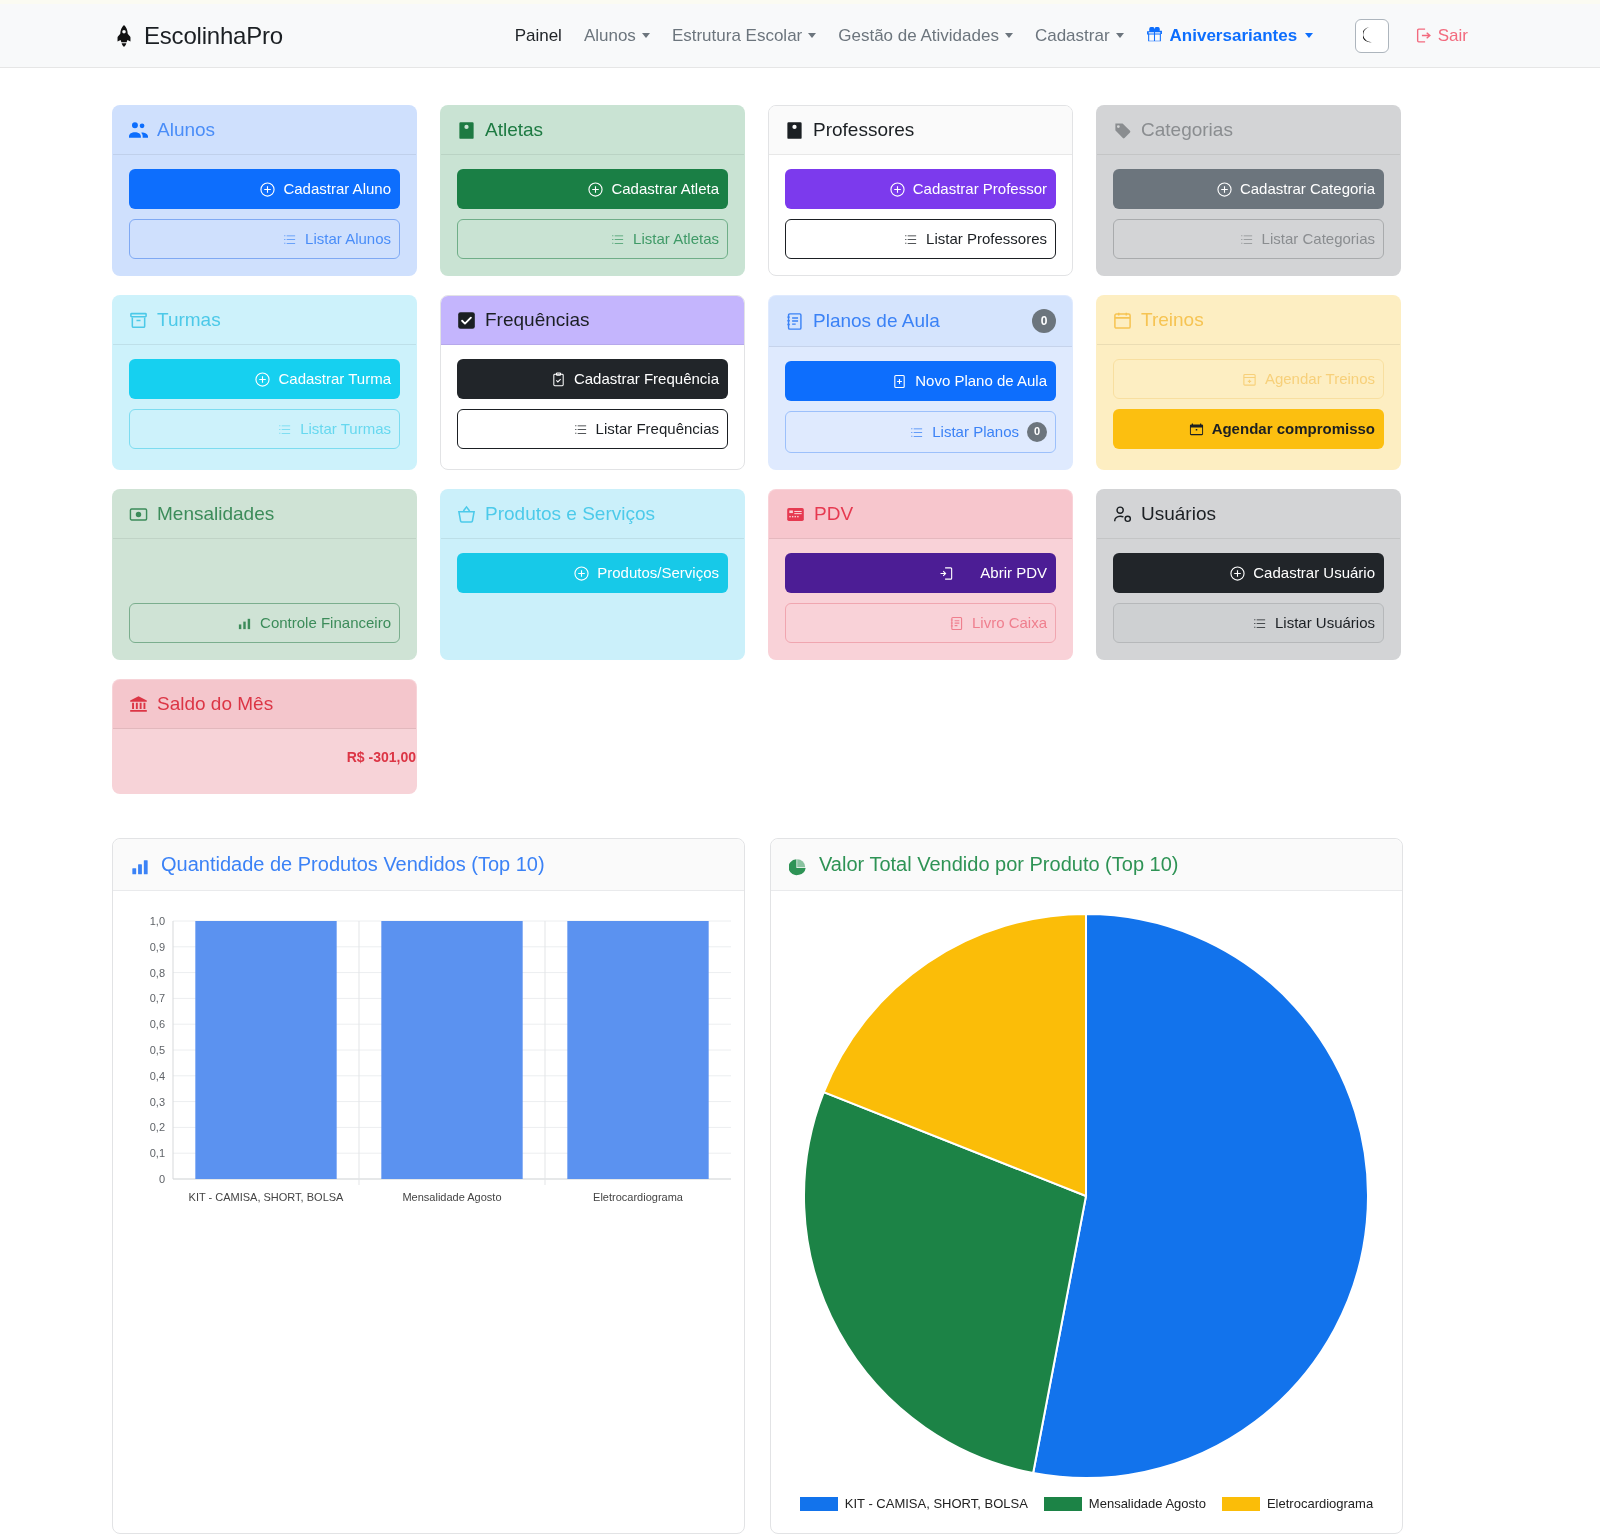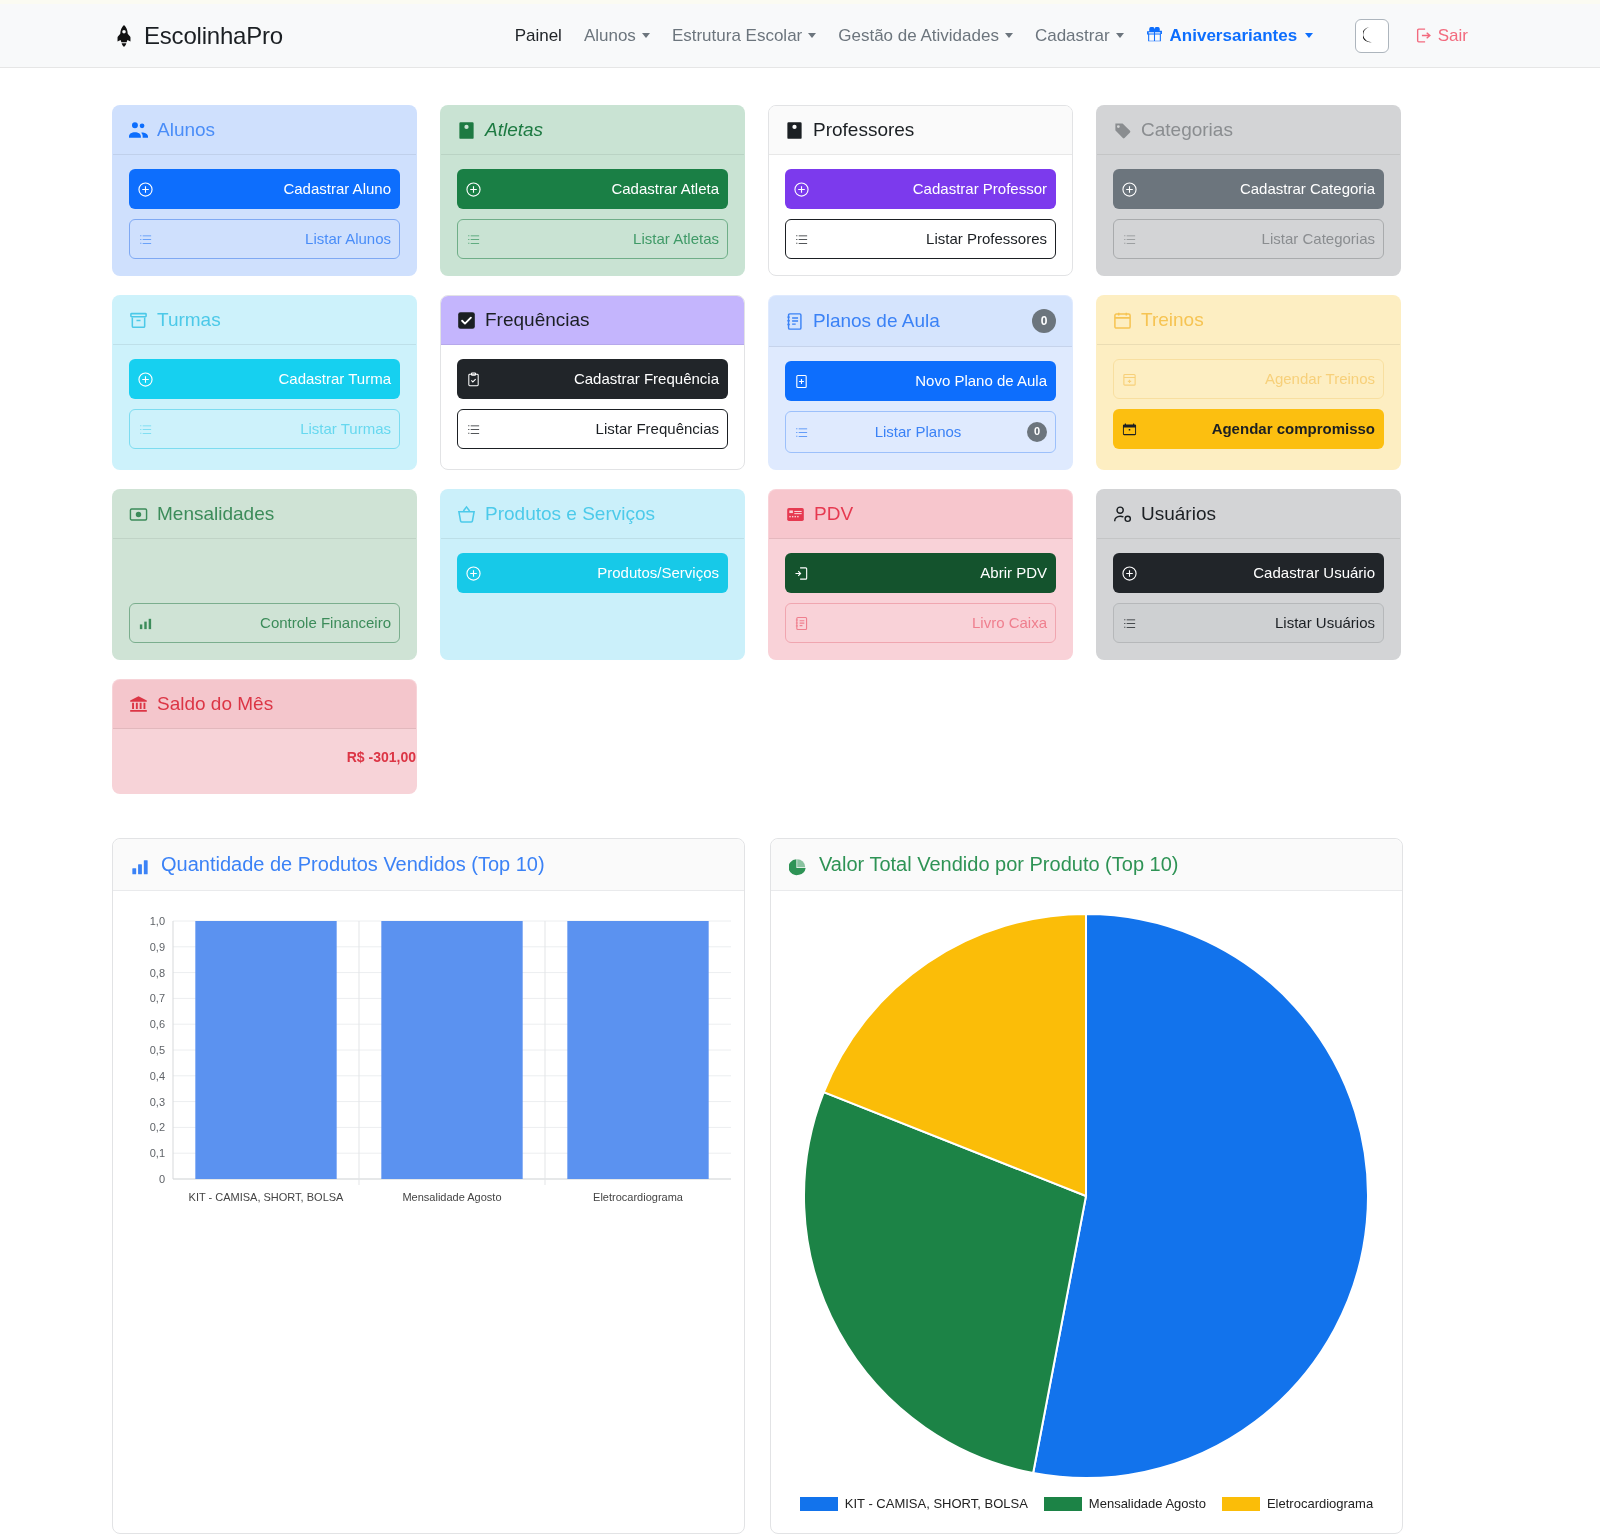--- a/index.html
+++ b/index.html
@@ -72,35 +72,35 @@
   .card-head .count {
     margin-left:auto; background:#6c757d; color:#fff;
     font-size:12px; font-weight:bold;
     min-width:24px; height:24px; border-radius:12px;
     display:flex;align-items:center;justify-content:center; padding:0 7px;
   }
   .card-body { padding:14px 16px 16px; display:flex; flex-direction:column; gap:10px; flex:1; }
   .btn {
     border-radius:6px; padding:10px 8px;
     font-size:15px; text-align:center; cursor:pointer;
-    display:flex;align-items:center;justify-content:space-between;gap:8px;
+    display:flex;align-items:center;justify-content:flex-end;gap:8px;
     border:1px solid transparent; line-height:1.2;
   }
   .btn .mini-count{
     background:#6c757d;color:#fff;font-size:11px;font-weight:bold;
     min-width:20px;height:20px;border-radius:10px;
     display:inline-flex;align-items:center;justify-content:center;padding:0 6px;
   }
   .icn { display:inline-flex; align-items:center; }
 
   
   .c-alunos        { background:#cfe0fd; }
   .c-alunos .card-head { color:#4a8df8; }
   .c-atletas       { background:#c9e3d3; }
-  .c-atletas .card-head { color:#1d7a42;font-style:italic; }
+  .c-atletas .card-head { color:#1d7a42; }
   .c-prof          { background:#ffffff; border:1px solid #e2e3e5; }
   .c-prof .card-head{ background:#fafafa; color:#1b1f23; }
   .c-cat           { background:#d3d4d6; }
   .c-cat .card-head{ color:#8a8d90; }
   .c-turmas        { background:#cdf2fb; }
   .c-turmas .card-head{ color:#4cc9e8; }
   .c-freq          { background:#ffffff; border:1px solid #e2e3e5; }
   .c-freq .card-head{ background:#c4b5fd; color:#1b1f23; }
   .c-planos        { background:#dfeafe; }
   .c-planos .card-head{ background:#d5e4fd; color:#3b82f6; }
@@ -126,21 +126,21 @@
   .b-gray     { background:#6c757d; color:#fff; }
   .b-outline-gray { background:transparent; color:#8a8d90; border-color:#a9abad; }
   .b-cyan     { background:#16d0f0; color:#fff; }
   .b-outline-cyan { background:transparent; color:#67d8ef; border-color:#7ddcf0; }
   .b-dark     { background:#212529; color:#fff; }
   .b-outline-blue { background:transparent; color:#3b82f6; border-color:#9cc0fb; }
   .b-outline-yellow { background:transparent; color:#f7d07a; border-color:#f8dfa0; }
   .b-warning  { background:#fcbf10; color:#1b1f23; font-weight:bold; }
   .b-outline-mens { background:transparent; color:#3c8c5a; border-color:#7bae8e; }
   .b-cyan2    { background:#17c9e8; color:#fff; }
-  .b-danger   { background:#14532d; color:#fff;gap:26px; }
+  .b-danger   { background:#4c1d95; color:#fff;gap:26px; }
   .b-outline-danger { background:transparent; color:#ef7f8e; border-color:#f0a6b0; }
   .b-outline-ltgray { background:#ced0d2; color:#1b1f23; border-color:#b6b8ba; }
 
   .saldo-val { text-align:right; font-size:14px; font-weight:bold; color:#dc3545; padding:20px 0 28px; }
 
   
   .charts {
     display:grid; grid-template-columns:633px 633px;
     column-gap:25px; padding:44px 0 0 112px;
   }

